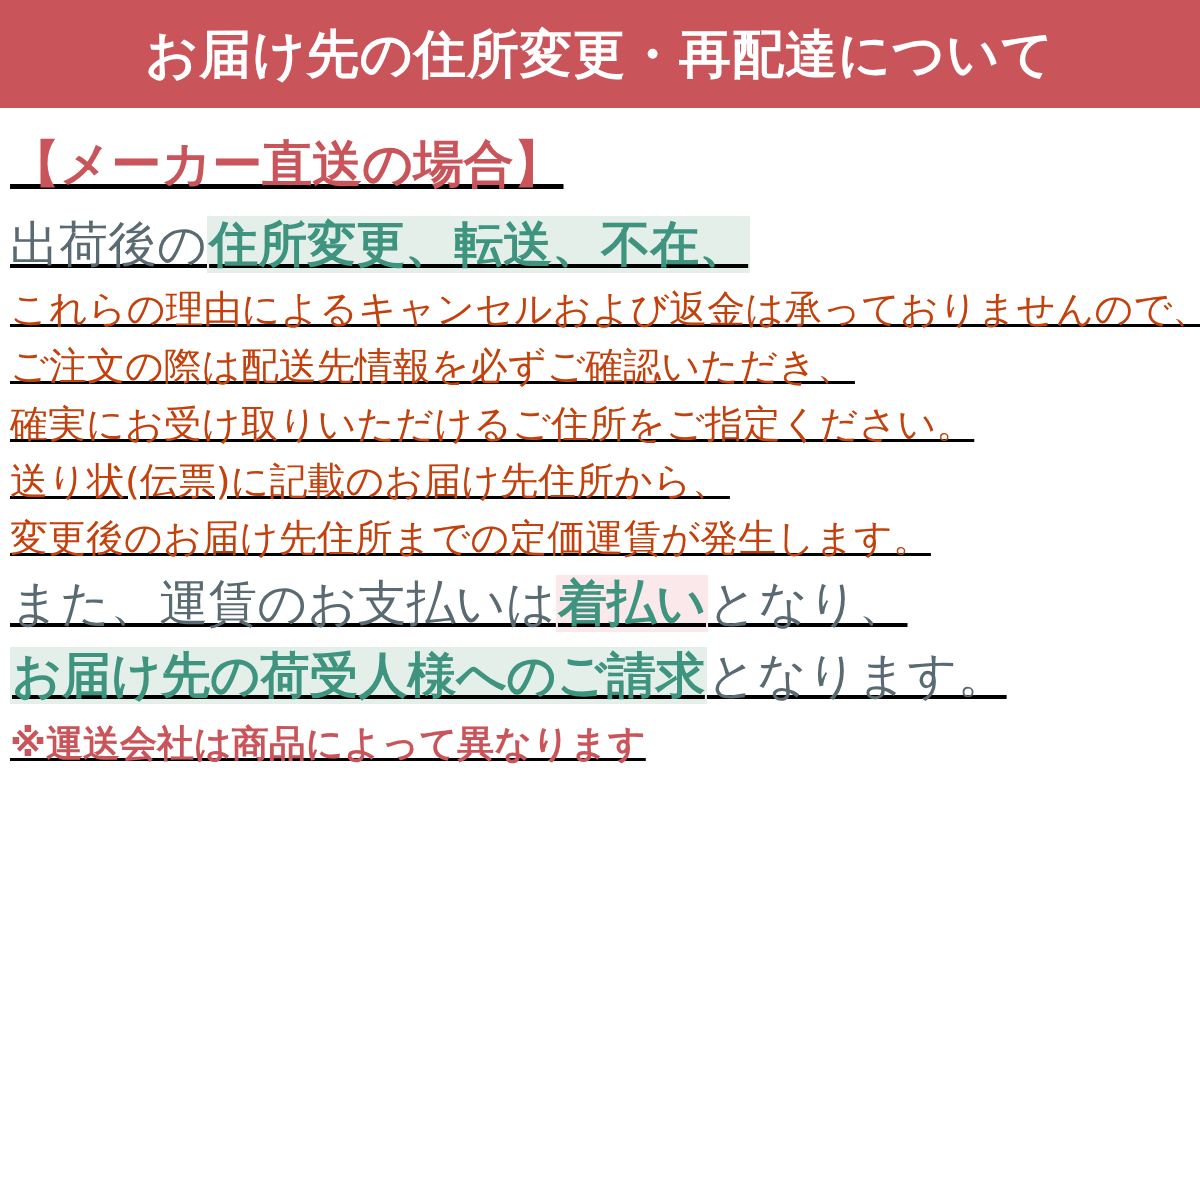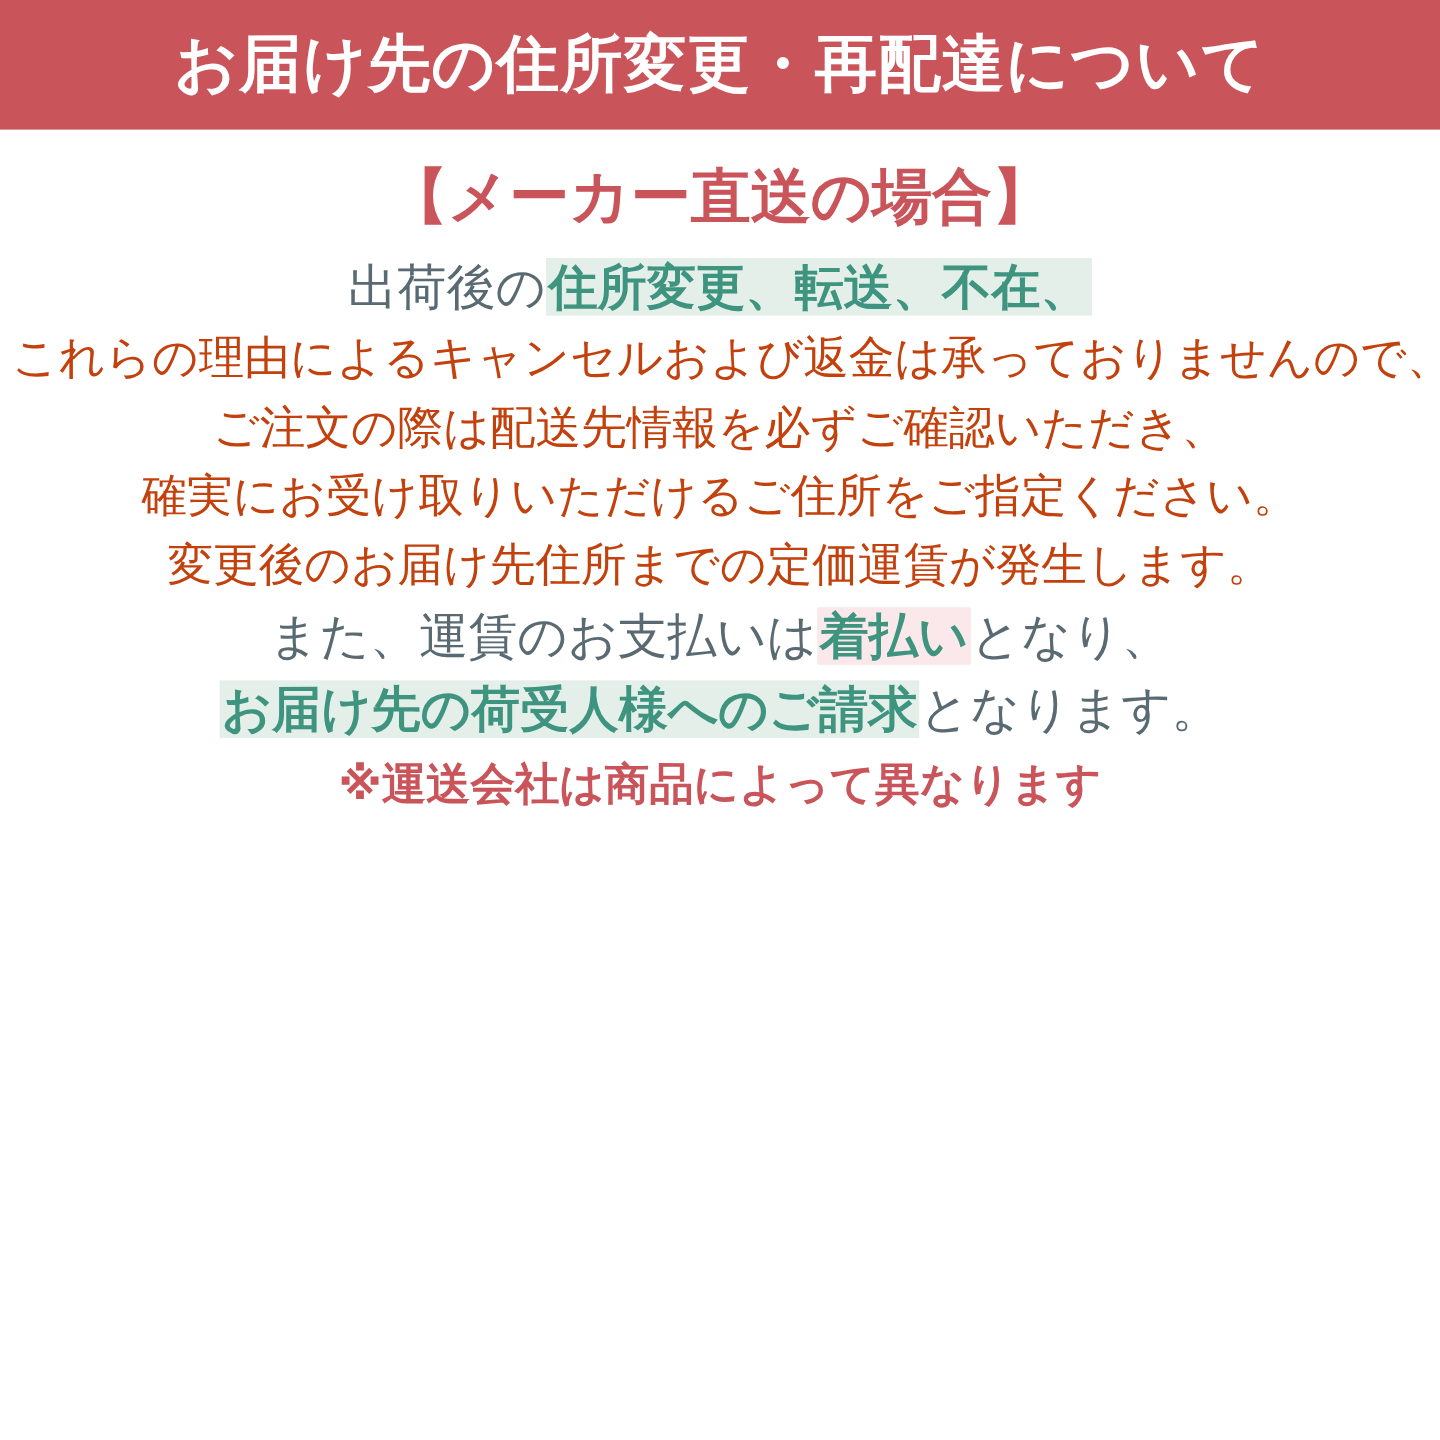--- a/index.html
+++ b/index.html
@@ -31,35 +31,35 @@
   .header-title {
     color: #ffffff;
     font-size: 52px;
     font-weight: bold;
     letter-spacing: 1px;
     line-height: 1;
     white-space: nowrap;
   }
   .content {
     padding: 0 10px;
-    text-align: center;
+    text-decoration: underline;
   }
   .section-heading {
     color: #c9545a;
     font-size: 50px;
     font-weight: bold;
     margin: 26px 0 18px 0;
     line-height: 1.2;
   }
   .section-heading.second {
     margin-top: 34px;
     margin-bottom: 16px;
   }
   .line {
-    font-size: 41px;
+    font-size: 49px;
     color: #5a6a72;
     line-height: 1.35;
     margin: 6px 0;
     white-space: nowrap;
   }
   .line.small {
     font-size: 38px;
     color: #c2410c;
   }
   .line.note {
@@ -101,20 +101,21 @@
       <span class="plain-bold">出荷後の</span><span class="hl-green">住所変更、転送、不在、</span>
     </div>
 
 
     <div class="line small">これらの理由によるキャンセルおよび返金は承っておりませんので、</div>
     <div class="line small">ご注文の際は配送先情報を必ずご確認いただき、</div>
     <div class="line small">確実にお受け取りいただけるご住所をご指定ください。</div>
 
 
 
+    <div class="line small">送り状(伝票)に記載のお届け先住所から、</div>
     <div class="line small">変更後のお届け先住所までの定価運賃が発生します。</div>
 
     <div class="line">
       <span class="plain-bold">また、運賃のお支払いは</span><span class="hl-pink">着払い</span><span class="plain-bold">となり、</span>
     </div>
 
     <div class="line">
       <span class="hl-green">お届け先の荷受人様へのご請求</span><span class="plain-bold">となります。</span>
     </div>
 

